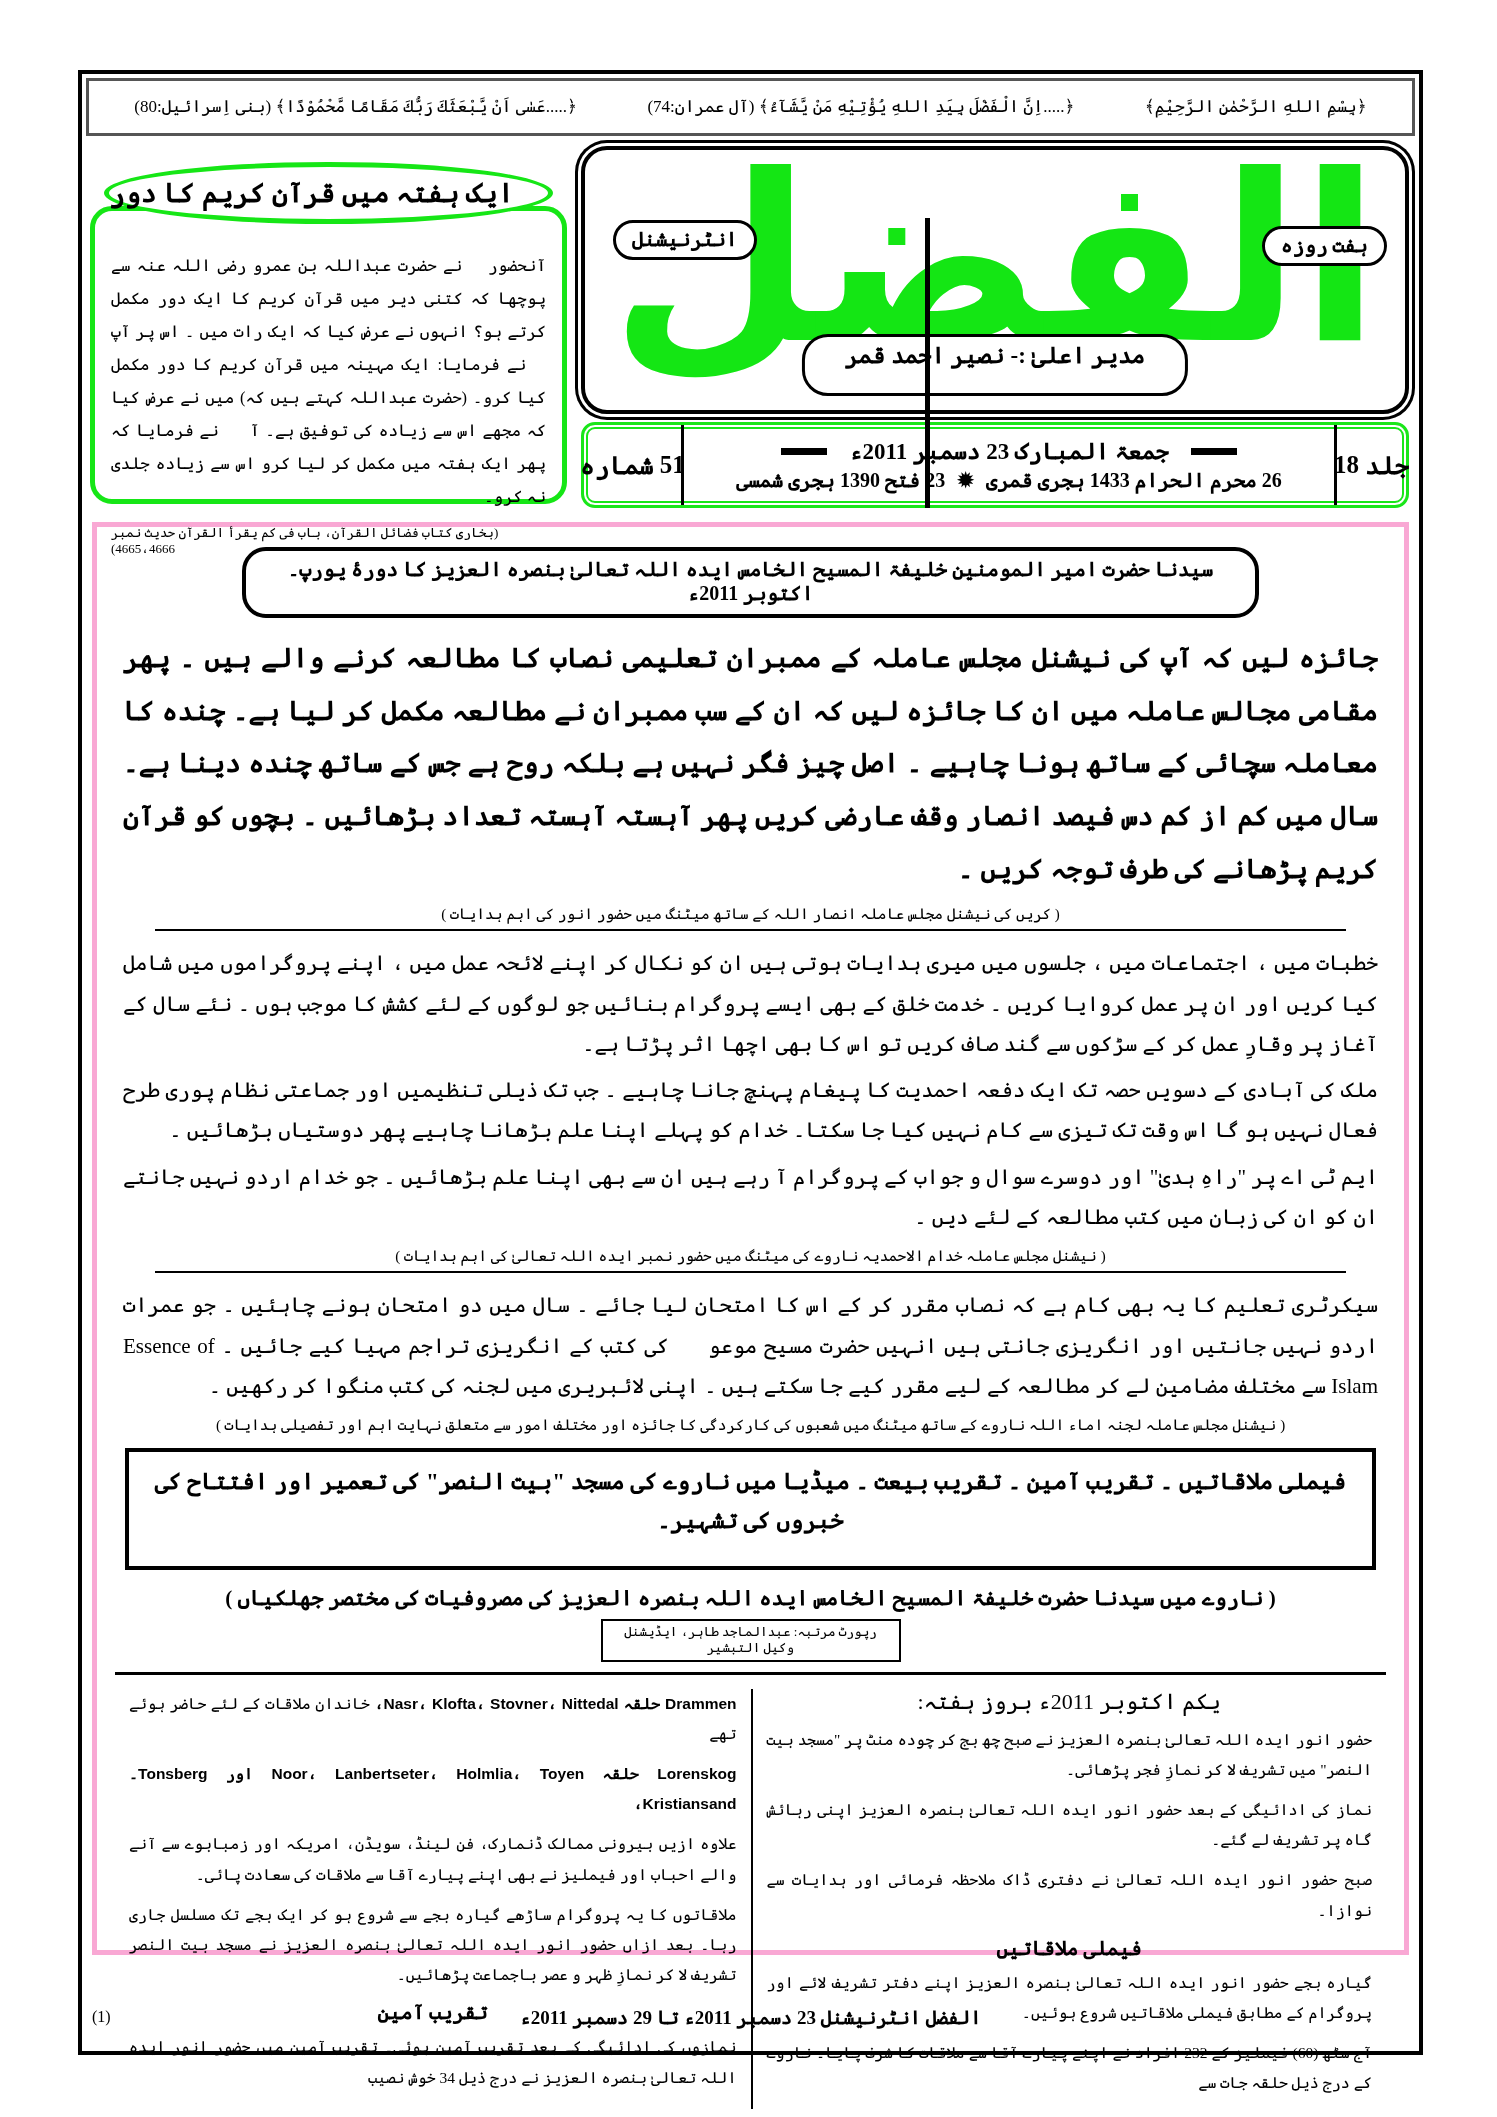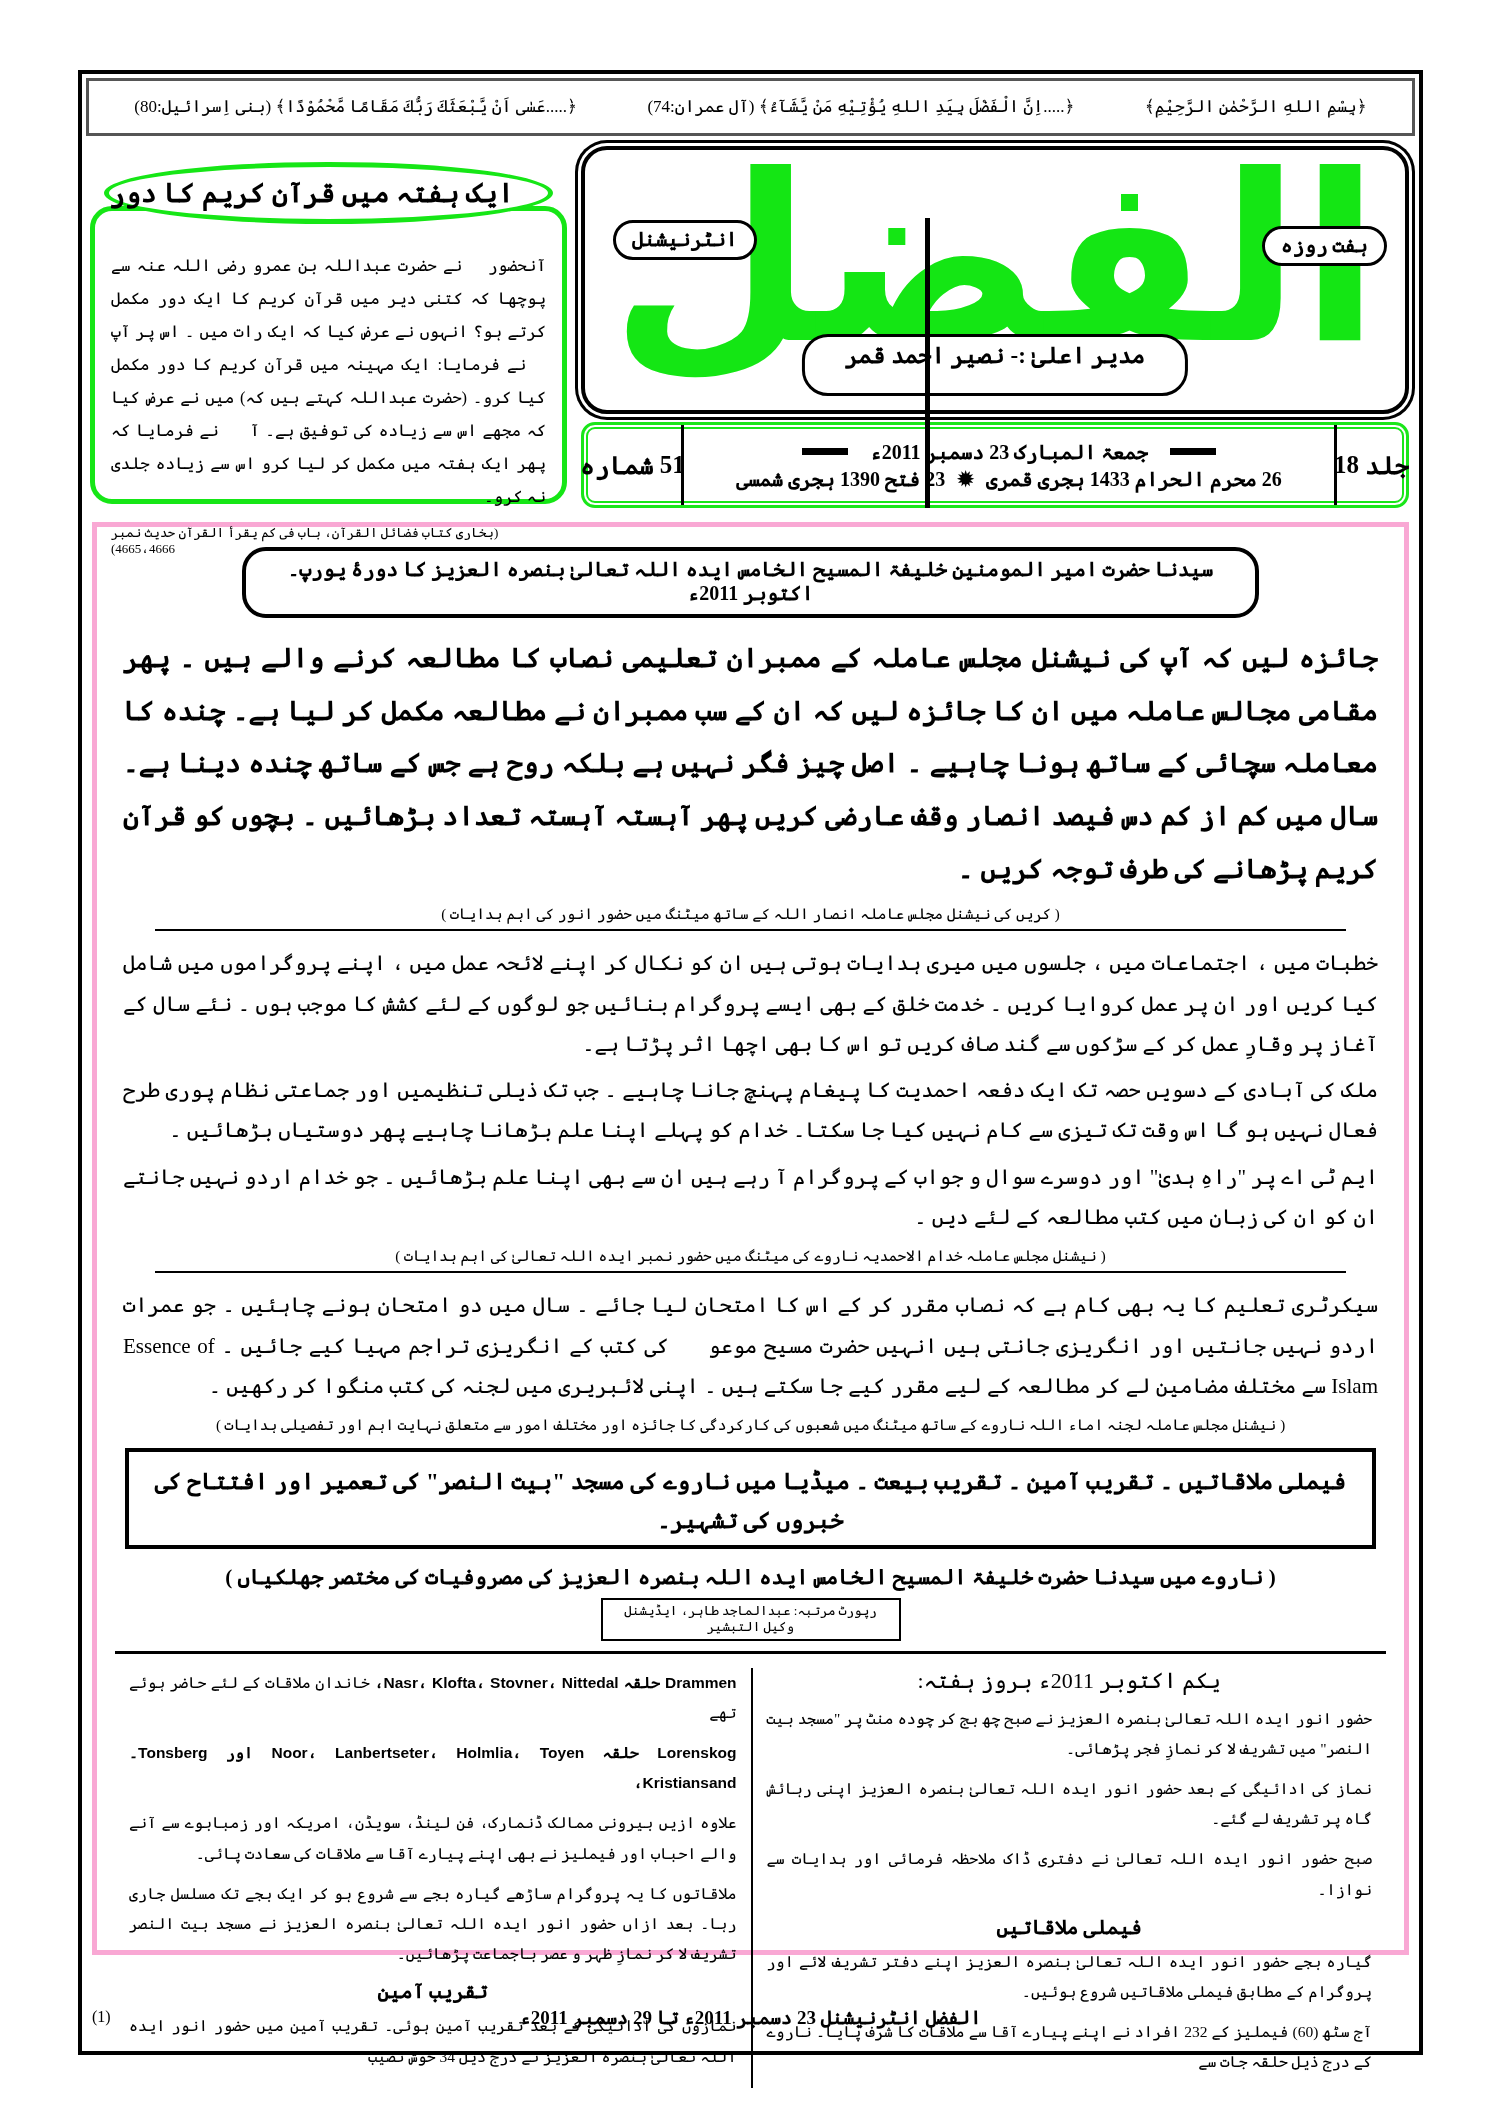--- a/index.html
+++ b/index.html
@@ -128,21 +128,21 @@
   }
   .db-mid {
     flex: 1;
     display: flex; flex-direction: column;
     align-items: center; justify-content: center;
     gap: 3px;
     position: relative;
     padding: 0 6px;
   }
   .db-line1 {
-    font-size: 20px; font-weight: bold; direction: rtl;
+    font-size: 23px; font-weight: bold; direction: rtl;
     display: flex; align-items: center; gap: 22px; white-space: nowrap;
   }
   .dash { display: inline-block; width: 46px; height: 7px; background: #000; }
   .db-line2 {
     font-size: 20px; font-weight: bold; direction: rtl;
     display: flex; align-items: center; gap: 12px; white-space: nowrap;
   }
   .star-glyph { font-size: 20px; }
   .db-issue {
     width: 100px;
@@ -244,21 +244,21 @@
   .body-para {
     direction: rtl;
     text-align: justify;
     font-size: 21px;
     line-height: 1.92;
     padding: 0 8px;
     margin-bottom: 6px;
   }
   .box-highlight {
     border: 4px solid #000;
-    padding: 10px 18px 4px;
+    padding: 10px 18px 25px;
     margin: 14px 10px 10px;
   }
   .box-highlight span {
     direction: rtl; font-size: 23px; font-weight: bold; line-height: 1.7;
     display: block; text-align: center;
   }
   .sub-caption {
     direction: rtl; text-align: center;
     font-size: 21px; font-weight: bold; margin: 16px 0 8px;
   }

